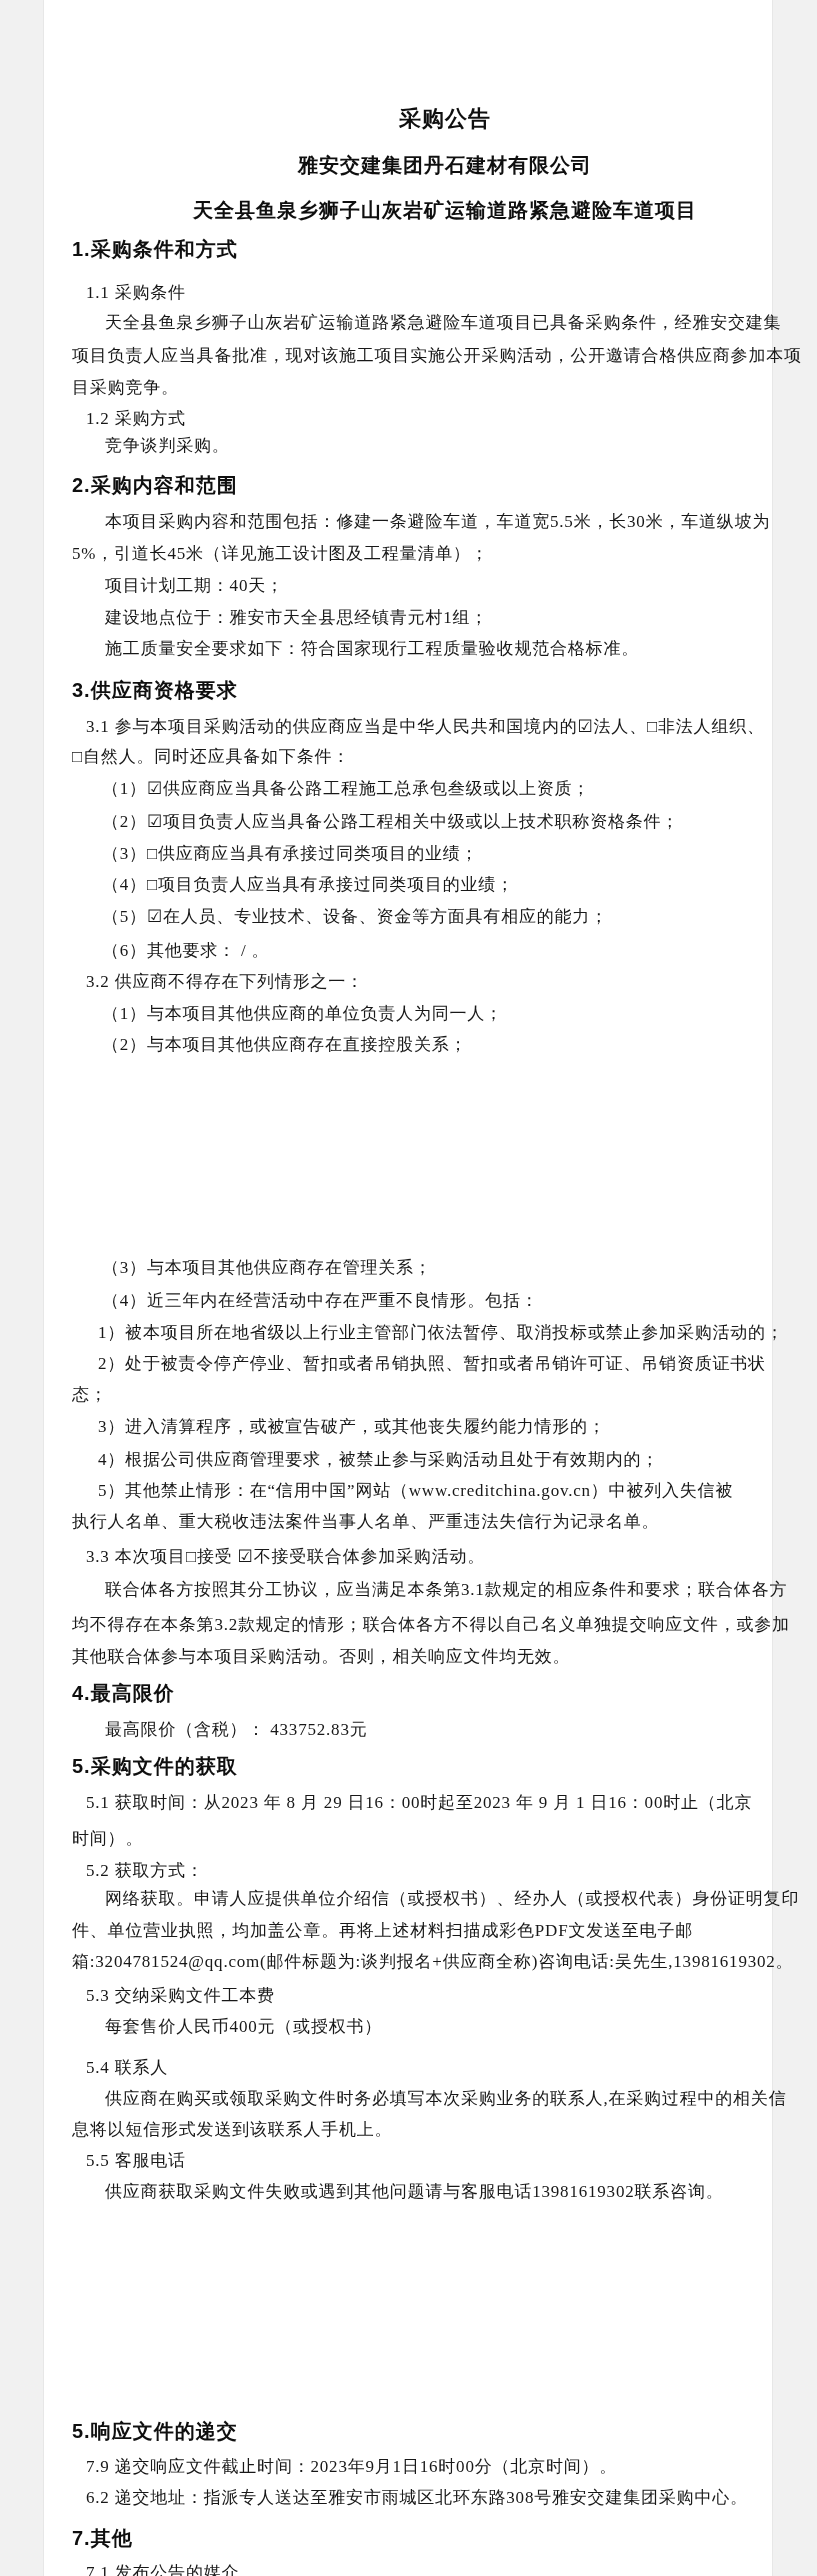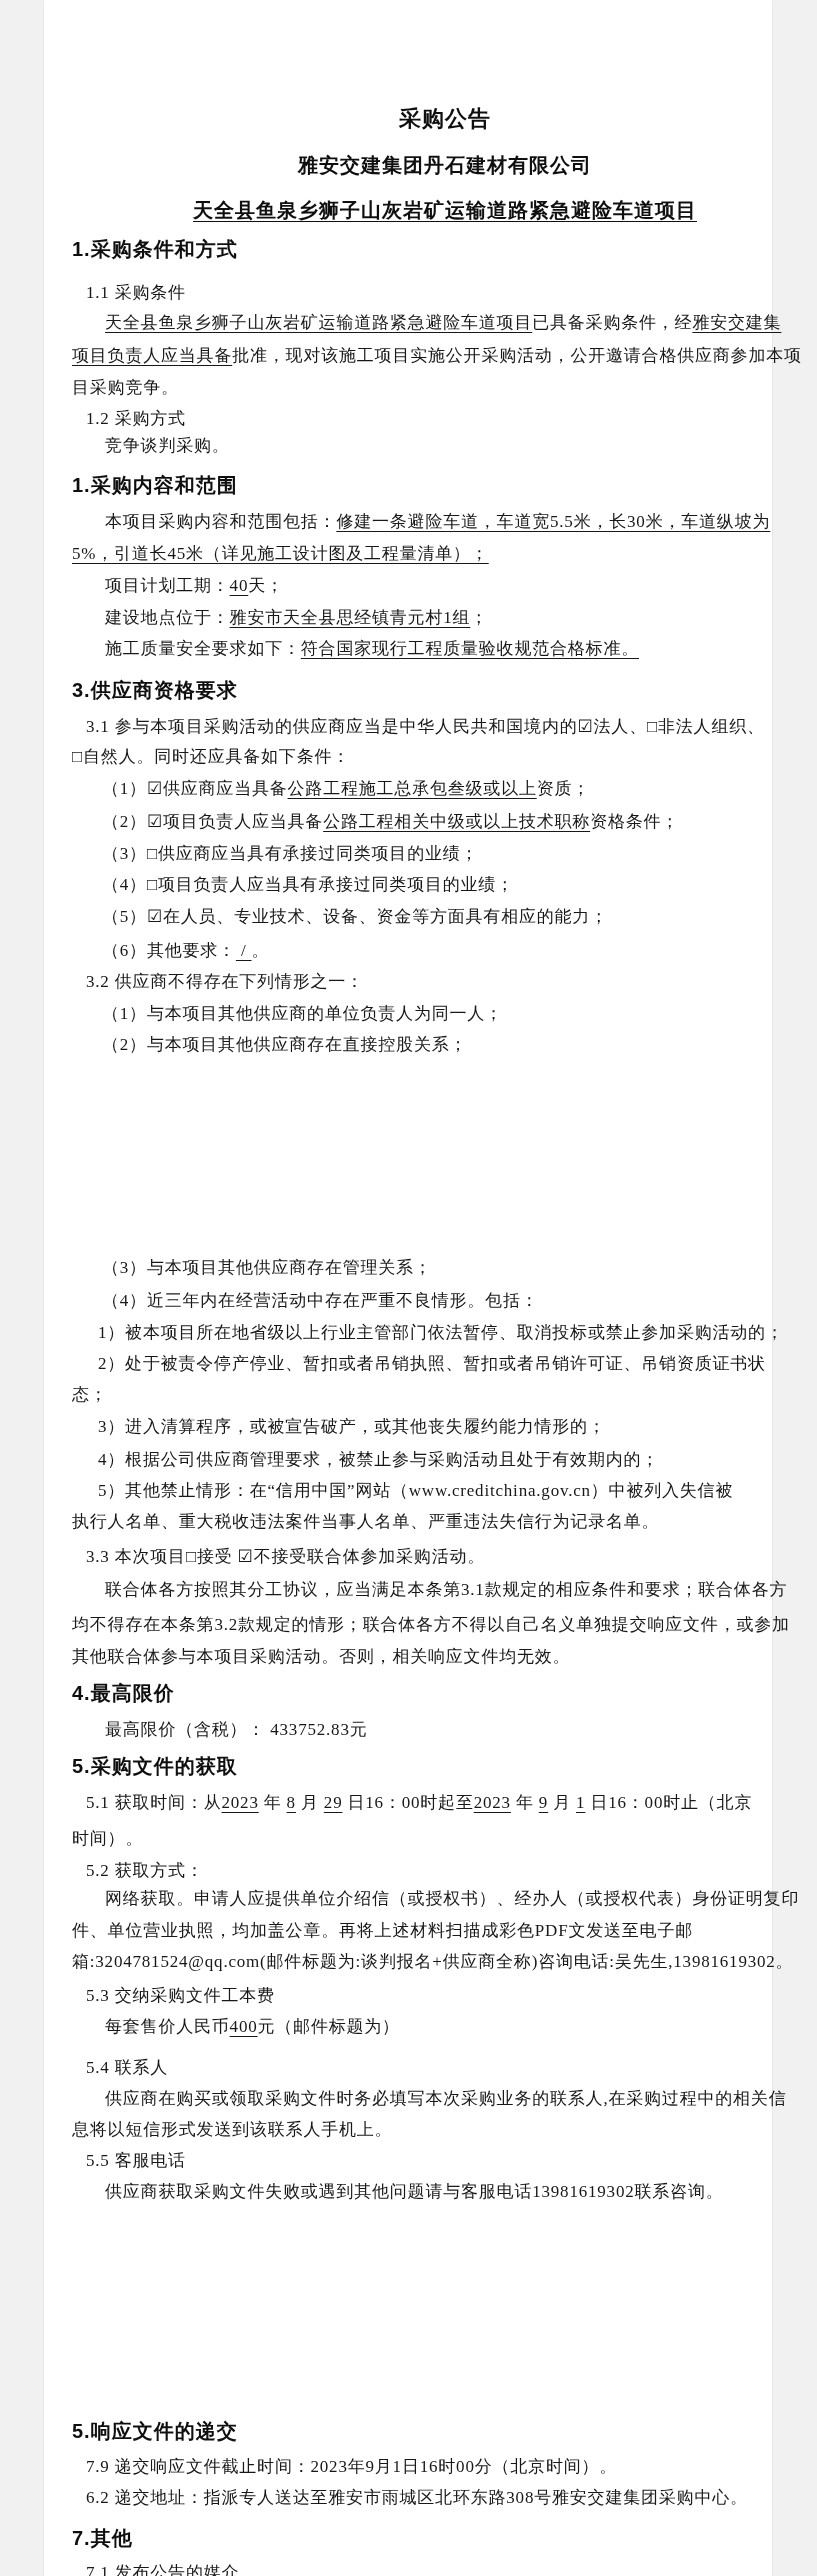--- a/index.html
+++ b/index.html
@@ -16,40 +16,40 @@
     position:absolute;left:28px;white-space:pre;
     font-size:17px;line-height:1.15;color:#181818;letter-spacing:0.8px;
   }
   .c{left:0;width:802px;text-align:center;}
   .hd{font-family:"Liberation Sans","DejaVu Sans",sans-serif;font-weight:700;font-size:20px;color:#0f0f0f;letter-spacing:1px;}
   .t1{font-size:22px;}
   .sub{left:42px;}
   .ind{left:61px;}
   .li{left:46px;margin-left:12px;}
   .li2{left:54px;}
-  .u{text-decoration:underline;text-underline-offset:4.1px;text-decoration-thickness:1px;text-align:right;}
+  .u{text-underline-offset:4.1px;text-decoration-thickness:1px;text-align:right;}
 </style>
 </head>
 <body>
 
 <div id="page">
 
   <div class="ln c hd t1" style="top:106px">采购公告</div>
   <div class="ln c hd" style="top:154px">雅安交建集团丹石建材有限公司</div>
   <div class="ln c hd" style="top:199px"><span class="u">天全县鱼泉乡狮子山灰岩矿运输道路紧急避险车道项目</span></div>
 
   <div class="ln hd" style="top:238px">1.采购条件和方式</div>
   <div class="ln sub" style="top:283px">1.1 采购条件</div>
   <div class="ln ind" style="top:313px"><span class="u">天全县鱼泉乡狮子山灰岩矿运输道路紧急避险车道项目</span><span>已具备采购条件，经</span><span class="u">雅安交建集</span></div>
   <div class="ln" style="top:346px"><span class="u">项目负责人应当具备</span><span>批准，现对该施工项目实施公开采购活动，公开邀请合格供应商参加本项</span></div>
   <div class="ln" style="top:378px">目采购竞争。</div>
   <div class="ln sub" style="top:409px">1.2 采购方式</div>
   <div class="ln ind" style="top:436px">竞争谈判采购。</div>
 
-  <div class="ln hd" style="top:474px">1.采购内容和范围</div>
+  <div class="ln hd" style="top:474px">2.采购内容和范围</div>
   <div class="ln ind" style="top:512px"><span>本项目采购内容和范围包括：</span><span class="u">修建一条避险车道，车道宽5.5米，长30米，车道纵坡为</span></div>
   <div class="ln" style="top:544px"><span class="u">5%，引道长45米（详见施工设计图及工程量清单）；</span></div>
   <div class="ln ind" style="top:576px"><span>项目计划工期：</span><span class="u">40</span><span>天；</span></div>
   <div class="ln ind" style="top:608px"><span>建设地点位于：</span><span class="u">雅安市天全县思经镇青元村1组</span><span>；</span></div>
   <div class="ln ind" style="top:639px"><span>施工质量安全要求如下：</span><span class="u">符合国家现行工程质量验收规范合格标准。</span></div>
 
   <div class="ln hd" style="top:679px">3.供应商资格要求</div>
   <div class="ln sub" style="top:717px">3.1 参与本项目采购活动的供应商应当是中华人民共和国境内的☑法人、□非法人组织、</div>
   <div class="ln" style="top:747px">□自然人。同时还应具备如下条件：</div>
   <div class="ln li" style="top:779px"><span>（1）☑供应商应当具备</span><span class="u">公路工程施工总承包叁级或以上</span><span>资质；</span></div>
@@ -79,21 +79,21 @@
   <div class="ln ind" style="top:1720px">最高限价（含税）： 433752.83元</div>
 
   <div class="ln hd" style="top:1755px">5.采购文件的获取</div>
   <div class="ln sub" style="top:1793px"><span>5.1 获取时间：从</span><span class="u">2023</span><span> 年 </span><span class="u">8</span><span> 月 </span><span class="u">29</span><span> 日16：00时起至</span><span class="u">2023</span><span> 年 </span><span class="u">9</span><span> 月 </span><span class="u">1</span><span> 日16：00时止（北京</span></div>
   <div class="ln" style="top:1829px">时间）。</div>
   <div class="ln sub" style="top:1861px">5.2 获取方式：</div>
   <div class="ln ind" style="top:1889px">网络获取。申请人应提供单位介绍信（或授权书）、经办人（或授权代表）身份证明复印</div>
   <div class="ln" style="top:1921px">件、单位营业执照，均加盖公章。再将上述材料扫描成彩色PDF文发送至电子邮</div>
   <div class="ln" style="top:1952px">箱:3204781524@qq.com(邮件标题为:谈判报名+供应商全称)咨询电话:吴先生,13981619302。</div>
   <div class="ln sub" style="top:1986px">5.3 交纳采购文件工本费</div>
-  <div class="ln ind" style="top:2017px"><span>每套售价人民币</span><span class="u">400</span><span>元（邮件标题为）</span></div>
+  <div class="ln ind" style="top:2017px"><span>每套售价人民币</span><span class="u">400</span><span>元（或授权书）</span></div>
   <div class="ln sub" style="top:2058px">5.4 联系人</div>
   <div class="ln ind" style="top:2089px">供应商在购买或领取采购文件时务必填写本次采购业务的联系人,在采购过程中的相关信</div>
   <div class="ln" style="top:2120px">息将以短信形式发送到该联系人手机上。</div>
   <div class="ln sub" style="top:2151px">5.5 客服电话</div>
   <div class="ln ind" style="top:2182px">供应商获取采购文件失败或遇到其他问题请与客服电话13981619302联系咨询。</div>
 
   <div class="ln hd" style="top:2420px">5.响应文件的递交</div>
   <div class="ln sub" style="top:2457px">7.9 递交响应文件截止时间：2023年9月1日16时00分（北京时间）。</div>
   <div class="ln sub" style="top:2488px">6.2 递交地址：指派专人送达至雅安市雨城区北环东路308号雅安交建集团采购中心。</div>
 

